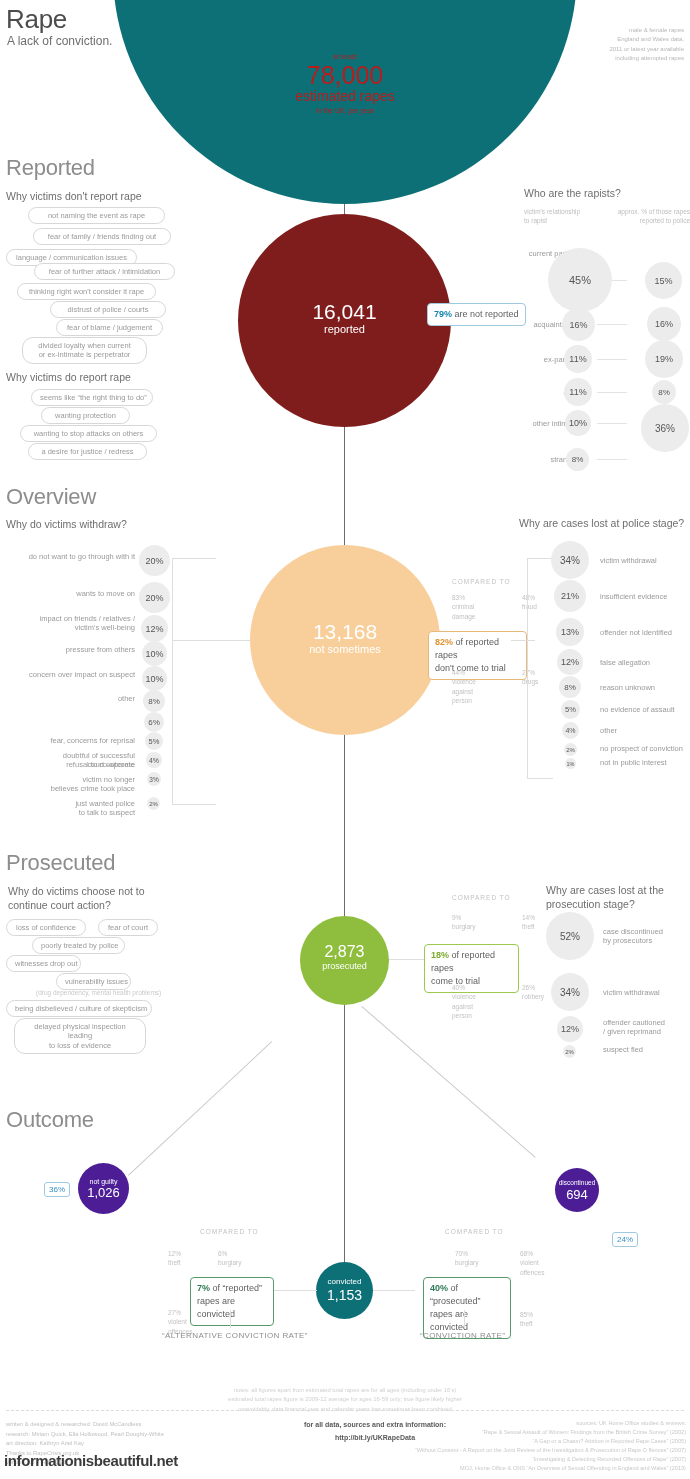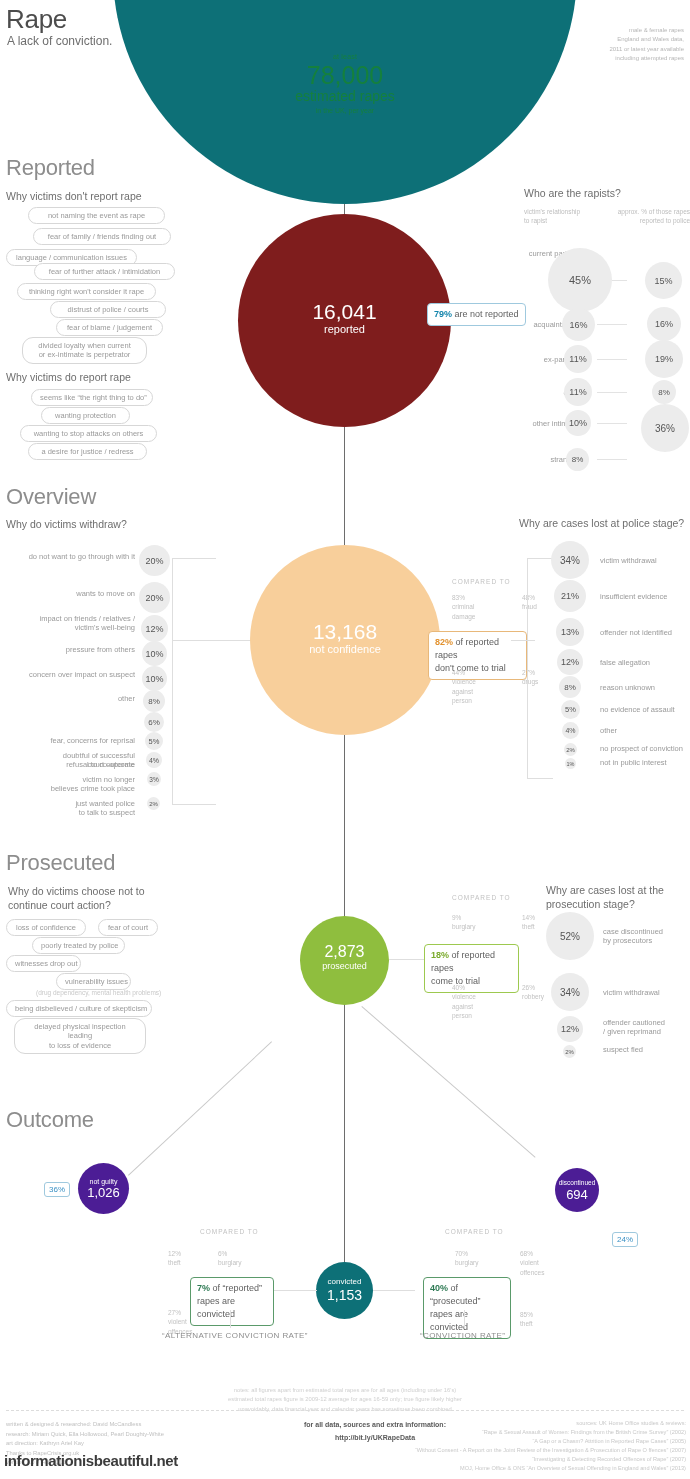--- a/index.html
+++ b/index.html
@@ -15,21 +15,21 @@
 
   
   .spine { position:absolute; left:344px; top:108px; width:1px; height:1180px; background:#6d6d6d; }
 
   
   .hero {
     position:absolute; left:113px; top:-260px;
     width:464px; height:464px; border-radius:50%;
     background:#0d7077;
   }
-  .hero-text { position:absolute; left:113px; top:53px; width:464px; text-align:center; color:#15803d; }
+  .hero-text { position:absolute; left:113px; top:53px; width:464px; text-align:center; color:#b91c1c; }
   .hero-small { font-size:7px; letter-spacing:.2px; }
   .hero-big { font-size:25px; font-weight:400; line-height:1.05; margin:2px 0 1px; }
   .hero-mid { font-size:14px; line-height:1.1; }
   .hero-tiny { font-size:7px; margin-top:2px; }
 
   .title { position:absolute; left:6px; top:4px; font-size:26px; color:#4c4c4c; letter-spacing:-.3px; }
   .subtitle { position:absolute; left:7px; top:34px; font-size:12px; color:#6e6e6e; }
   .topnote { position:absolute; right:6px; top:26px; width:120px; text-align:right;
              font-size:6px; line-height:1.55; color:#b6b6b6; }
 
@@ -205,21 +205,21 @@
 <div class="rowlabel r ml" style="left:6px; top:799px; width:129px;">just wanted police<br>to talk to suspect</div>
 <div class="gbub" style="left:147px; top:797px; width:13px; height:13px; font-size:6px;">2%</div>
 
 <div class="hline" style="left:172px; top:558px; width:44px;"></div>
 <div class="vline" style="left:172px; top:558px; height:246px;"></div>
 <div class="hline" style="left:172px; top:804px; width:44px;"></div>
 <div class="hline" style="left:172px; top:640px; width:80px;"></div>
 
 <div class="bigcircle c-notpros" style="left:250px; top:545px; width:190px; height:190px;">
   <div class="num" style="margin-top:76px;">13,168</div>
-  <div class="lbl">not confidence</div>
+  <div class="lbl">not sometimes</div>
 </div>
 <div class="callout orange" style="left:428px; top:631px; width:99px;">
   <b>82%</b><span> of reported rapes</span><br>
   <span>don't come to trial</span>
 </div>
 
 <div class="cmphead" style="left:452px; top:578px;">COMPARED TO</div>
 <div class="cmpitem ml" style="left:452px; top:593px;">83%<br>criminal<br>damage</div>
 <div class="cmpitem ml" style="left:522px; top:593px;">48%<br>fraud</div>
 <div class="cmpitem ml" style="left:452px; top:668px;">44%<br>violence<br>against<br>person</div>

